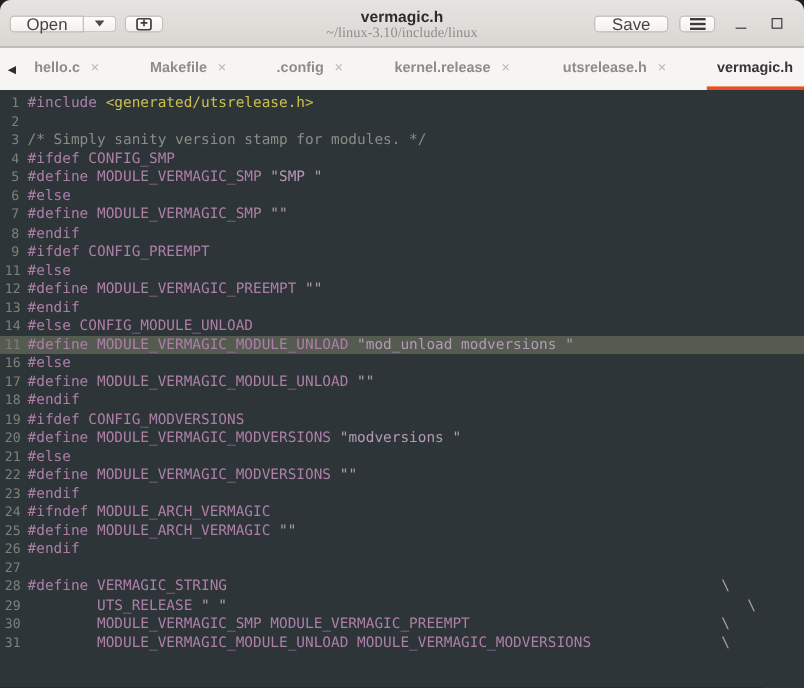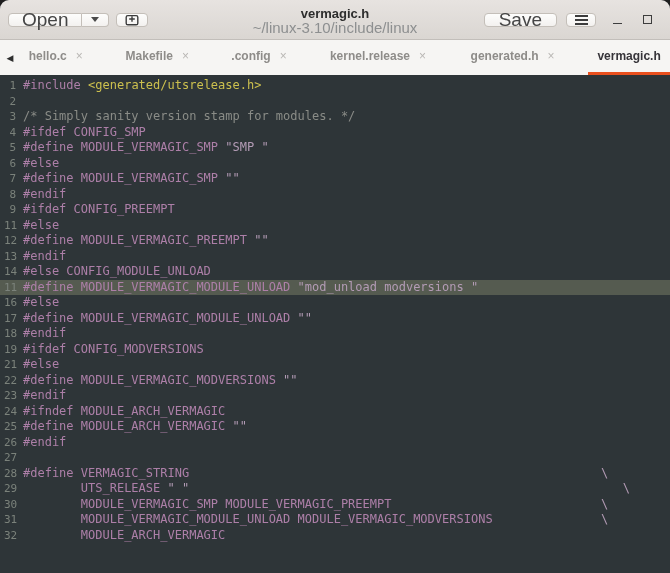--- a/index.html
+++ b/index.html
@@ -7,32 +7,32 @@
     --c-pre:#ad7fa8; --c-str:#b39bb5; --c-inc:#ccc04e; --c-com:#8a8c87; --c-txt:#d3d7cf;
   }
   *{margin:0;padding:0;box-sizing:border-box;}
   body{background:#1e1e1e;font-family:"Liberation Sans",sans-serif;width:670px;height:573px;overflow:hidden;}
   .window{width:670px;height:573px;border-radius:9px 9px 0 0;overflow:hidden;display:flex;flex-direction:column;background:var(--ed-bg);}
 
   
   .headerbar{height:40px;flex:none;background:linear-gradient(#e7e3e0,#dad6d2);border-bottom:1px solid #c2beba;display:flex;align-items:center;position:relative;padding:0 8px;}
   .hb-left,.hb-right{display:flex;align-items:center;z-index:2;}
   .hb-right{margin-left:auto;}
-  .btn{background:linear-gradient(#fdfdfc,#f3f1ef);border:1px solid #c4bfb9;border-radius:4px;height:14px;display:flex;align-items:center;justify-content:center;font-size:19px;color:#454545;cursor:pointer;}
+  .btn{background:linear-gradient(#fdfdfc,#f3f1ef);border:1px solid #c4bfb9;border-radius:4px;height:14px;display:flex;align-items:center;justify-content:center;font-size:14px;color:#454545;cursor:pointer;}
   .btn-open{padding:0 13px;border-radius:4px 0 0 4px;}
   .btn-drop{width:27px;border-radius:0 4px 4px 0;border-left:none;}
   .arrow-down{width:0;height:0;border-left:4px solid transparent;border-right:4px solid transparent;border-top:5px solid #4a4a4a;}
   .btn-newtab{width:32px;margin-left:7px;}
   .btn-save{padding:0 14px;}
   .btn-menu{width:30px;margin-left:9px;}
   .hamburger{width:13px;height:10px;border-top:2px solid #3c3c3c;border-bottom:2px solid #3c3c3c;position:relative;}
   .hamburger::after{content:"";position:absolute;left:0;right:0;top:50%;margin-top:-1px;border-top:2px solid #3c3c3c;}
   .title-box{position:absolute;left:0;right:0;top:0;bottom:0;display:flex;flex-direction:column;align-items:center;justify-content:center;pointer-events:none;z-index:1;}
   .wtitle{font-size:13px;font-weight:bold;color:#2d2d2d;line-height:15px;}
-  .wsub{font-size:15px;color:#8d8f90;line-height:13px;}
+  .wsub{font-size:12px;color:#8d8f90;line-height:13px;font-family:Liberation Serif, serif;}
   .winctl{display:flex;align-items:center;margin-left:6px;}
   .ctl{width:30px;height:27px;display:flex;align-items:center;justify-content:center;cursor:pointer;}
   .min-glyph{width:9px;border-top:1.5px solid #3d3d3d;margin-top:8px;}
   .max-glyph{width:9px;height:9px;border:1.5px solid #3d3d3d;}
 
   
   .tabbar{height:35px;flex:none;background:#f6f5f3;display:flex;align-items:stretch;}
   .tab-scroll{width:20px;display:flex;align-items:center;justify-content:center;font-size:9px;color:#2e2e2e;cursor:pointer;flex:none;}
   .tab-strip{display:flex;flex:1;min-width:0;gap:24px;}
   .tab{display:flex;align-items:center;justify-content:center;gap:9px;min-width:0;border-bottom:3px solid transparent;cursor:pointer;}
@@ -106,21 +106,21 @@
         </div>
         <div class="tab" style="flex-grow: 95;">
           <span class="tab-label">.config</span>
           <span class="tab-close">×</span>
         </div>
         <div class="tab" style="flex-grow: 125;">
           <span class="tab-label">kernel.release</span>
           <span class="tab-close">×</span>
         </div>
         <div class="tab" style="flex-grow: 110;">
-          <span class="tab-label">generated.h</span>
+          <span class="tab-label">utsrelease.h</span>
           <span class="tab-close">×</span>
         </div>
         <div class="tab active" style="flex-grow: 105;">
           <span class="tab-label">vermagic.h</span>
         </div>
       </div>
   </div>
 
   <div class="editor">
       <div class="line"><span class="ln">1</span><span class="code"><span class="tk-pre">#include </span><span class="tk-inc">&lt;generated/utsrelease.h&gt;</span></span></div>
@@ -134,27 +134,27 @@
       <div class="line"><span class="ln">9</span><span class="code"><span class="tk-pre">#ifdef CONFIG_PREEMPT</span></span></div>
       <div class="line"><span class="ln">11</span><span class="code"><span class="tk-pre">#else</span></span></div>
       <div class="line"><span class="ln">12</span><span class="code"><span class="tk-pre">#define MODULE_VERMAGIC_PREEMPT </span><span class="tk-str">""</span></span></div>
       <div class="line"><span class="ln">13</span><span class="code"><span class="tk-pre">#endif</span></span></div>
       <div class="line"><span class="ln">14</span><span class="code"><span class="tk-pre">#else CONFIG_MODULE_UNLOAD</span></span></div>
       <div class="line current"><span class="ln">11</span><span class="code"><span class="tk-pre">#define MODULE_VERMAGIC_MODULE_UNLOAD </span><span class="tk-str">"mod_unload modversions "</span></span></div>
       <div class="line"><span class="ln">16</span><span class="code"><span class="tk-pre">#else</span></span></div>
       <div class="line"><span class="ln">17</span><span class="code"><span class="tk-pre">#define MODULE_VERMAGIC_MODULE_UNLOAD </span><span class="tk-str">""</span></span></div>
       <div class="line"><span class="ln">18</span><span class="code"><span class="tk-pre">#endif</span></span></div>
       <div class="line"><span class="ln">19</span><span class="code"><span class="tk-pre">#ifdef CONFIG_MODVERSIONS</span></span></div>
+      <div class="line"><span class="ln">20</span><span class="code"><span class="tk-pre">#define MODULE_VERMAGIC_MODVERSIONS </span><span class="tk-str">"modversions "</span></span></div>
       <div class="line"><span class="ln">21</span><span class="code"><span class="tk-pre">#else</span></span></div>
       <div class="line"><span class="ln">22</span><span class="code"><span class="tk-pre">#define MODULE_VERMAGIC_MODVERSIONS </span><span class="tk-str">""</span></span></div>
       <div class="line"><span class="ln">23</span><span class="code"><span class="tk-pre">#endif</span></span></div>
       <div class="line"><span class="ln">24</span><span class="code"><span class="tk-pre">#ifndef MODULE_ARCH_VERMAGIC</span></span></div>
       <div class="line"><span class="ln">25</span><span class="code"><span class="tk-pre">#define MODULE_ARCH_VERMAGIC </span><span class="tk-str">""</span></span></div>
       <div class="line"><span class="ln">26</span><span class="code"><span class="tk-pre">#endif</span></span></div>
       <div class="line"><span class="ln">27</span><span class="code"></span></div>
       <div class="line"><span class="ln">28</span><span class="code"><span class="tk-pre">#define VERMAGIC_STRING</span><span class="tk-ws">                                                         </span><span class="tk-str">\</span></span></div>
       <div class="line"><span class="ln">29</span><span class="code"><span class="tk-ws">        </span><span class="tk-pre">UTS_RELEASE </span><span class="tk-str">" "</span><span class="tk-ws">                                                            </span><span class="tk-str">\</span></span></div>
       <div class="line"><span class="ln">30</span><span class="code"><span class="tk-ws">        </span><span class="tk-pre">MODULE_VERMAGIC_SMP MODULE_VERMAGIC_PREEMPT</span><span class="tk-ws">                             </span><span class="tk-str">\</span></span></div>
       <div class="line"><span class="ln">31</span><span class="code"><span class="tk-ws">        </span><span class="tk-pre">MODULE_VERMAGIC_MODULE_UNLOAD MODULE_VERMAGIC_MODVERSIONS</span><span class="tk-ws">               </span><span class="tk-str">\</span></span></div>
-      <div class="line"><span class="ln">32</span><span class="code"><span class="tk-ws">        </span><span class="tk-pre">MODULE_ARCH_VERMAGIC</span></span></div>
     </div>
 
 </div>
 
 </body></html>

